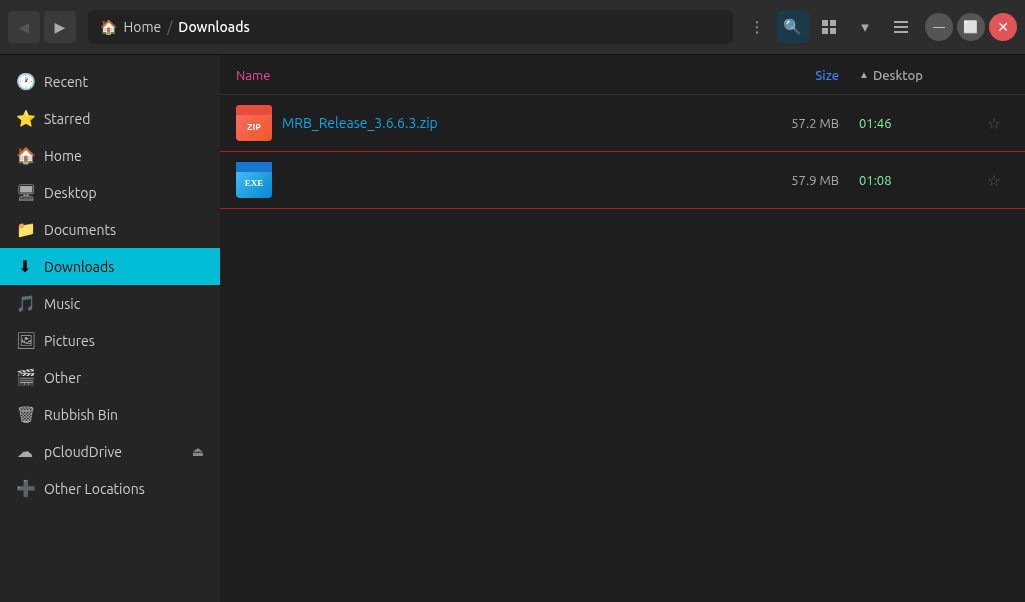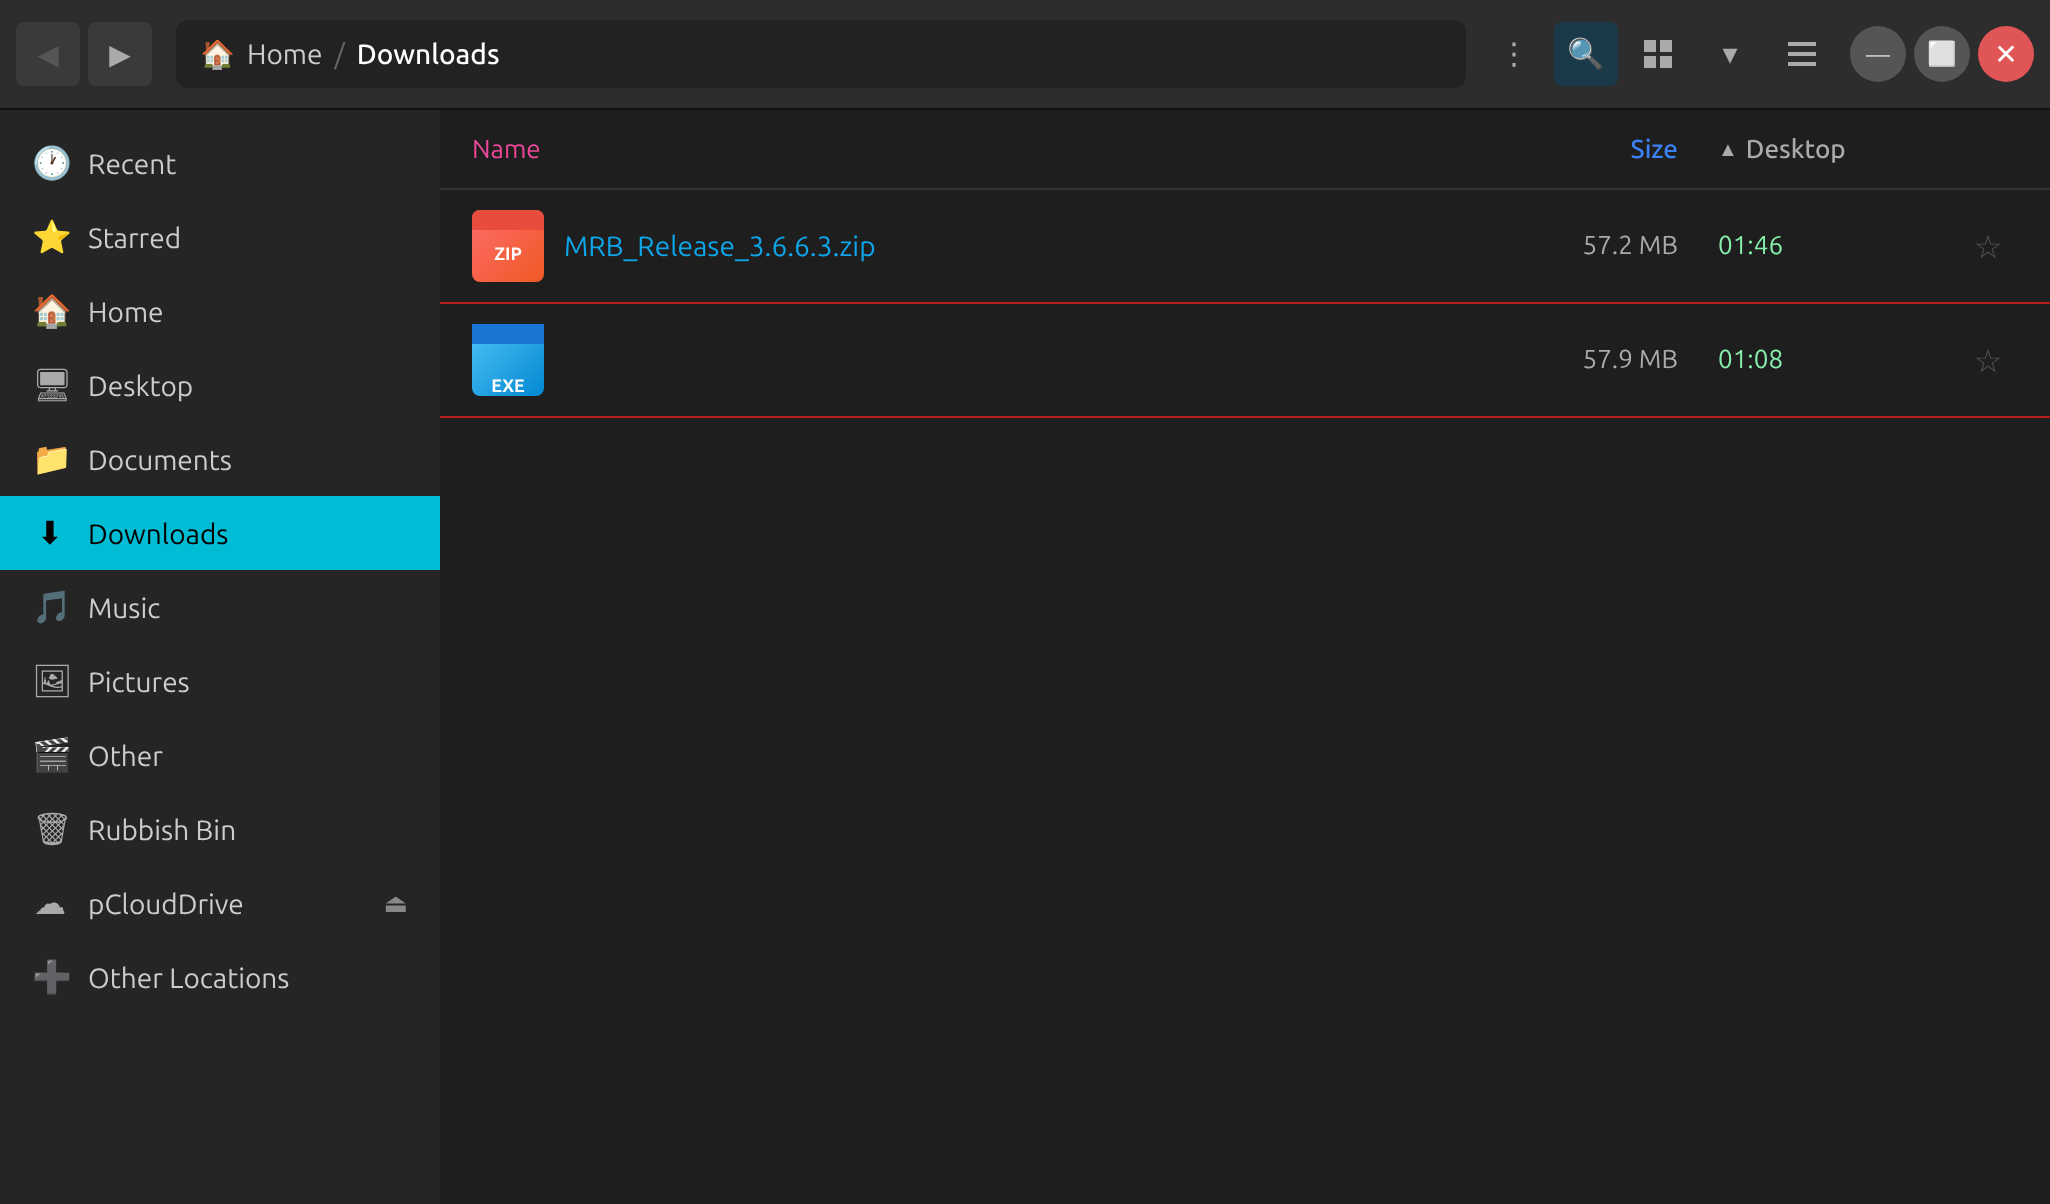--- a/index.html
+++ b/index.html
@@ -218,24 +218,25 @@
       color: white;
       font-size: 10px;
       font-weight: bold;
       position: relative;
     }
     .file-icon.exe {
       background: linear-gradient(135deg, #4fc3f7, #0288d1);
       border-radius: 4px;
       display: flex;
       align-items: center;
-      justify-content: flex-end;
+      justify-content: center;
       color: white;
       font-size: 10px;
       font-weight: bold;
+      font-family: Liberation Serif, serif;
     }
     .file-name {
       font-size: 14px;
       color: #0ea5e9;
     }
     .file-size {
       width: 120px;
       font-size: 13px;
       color: #aaa;
       text-align: right;

